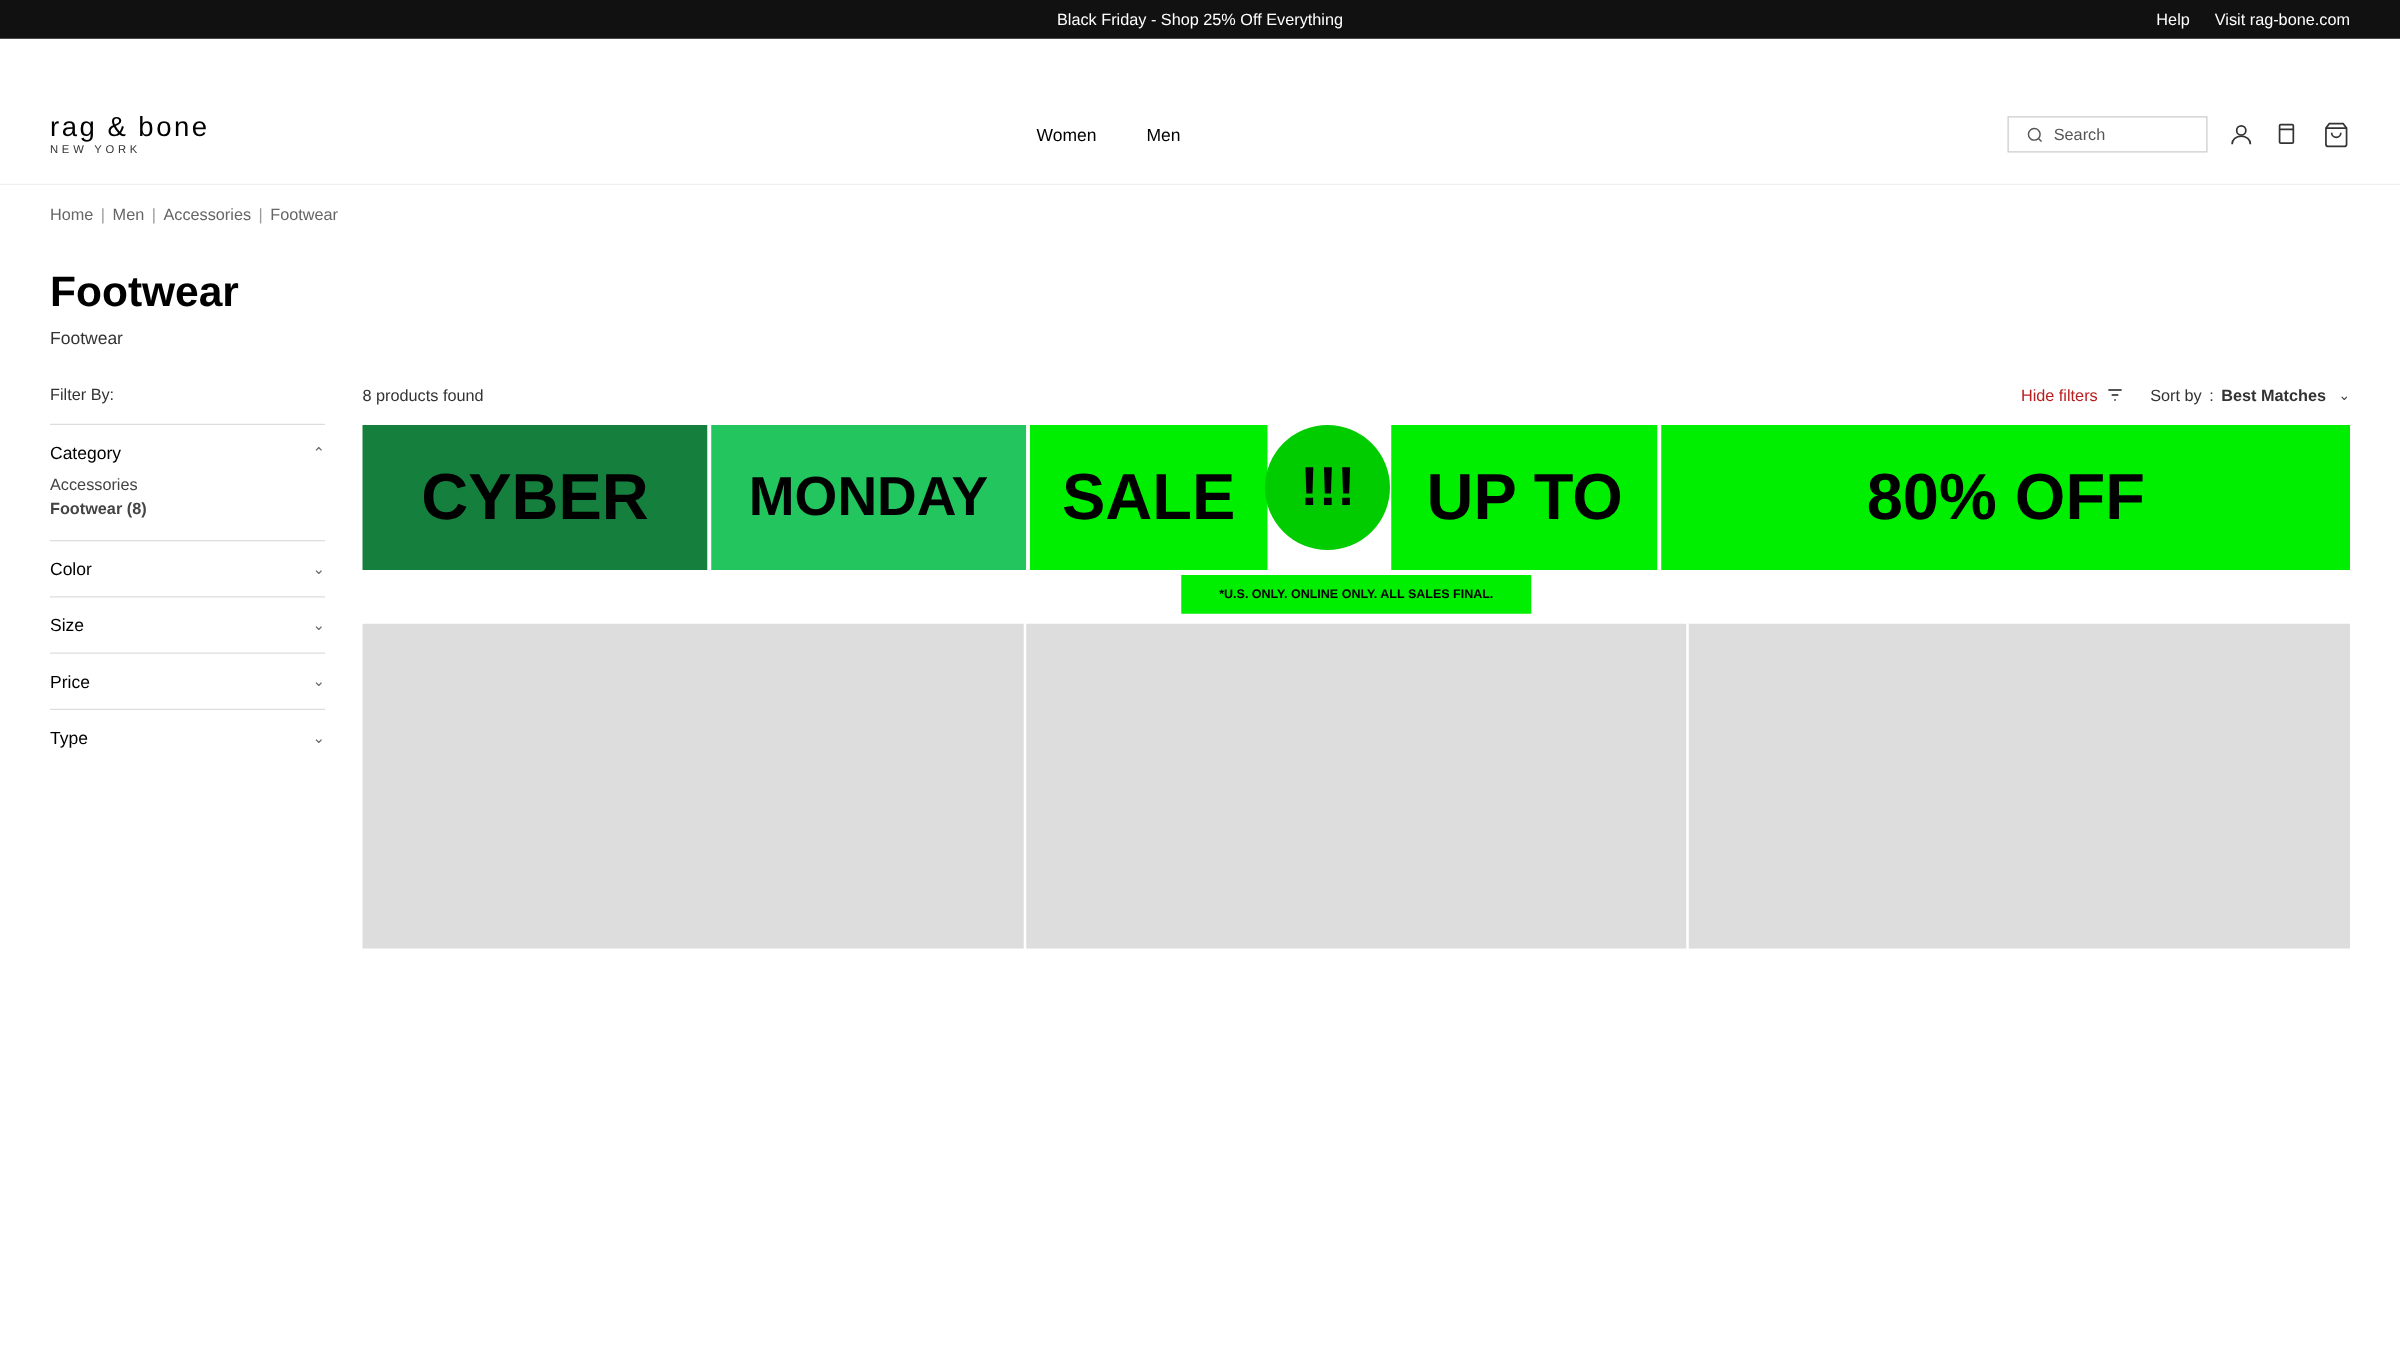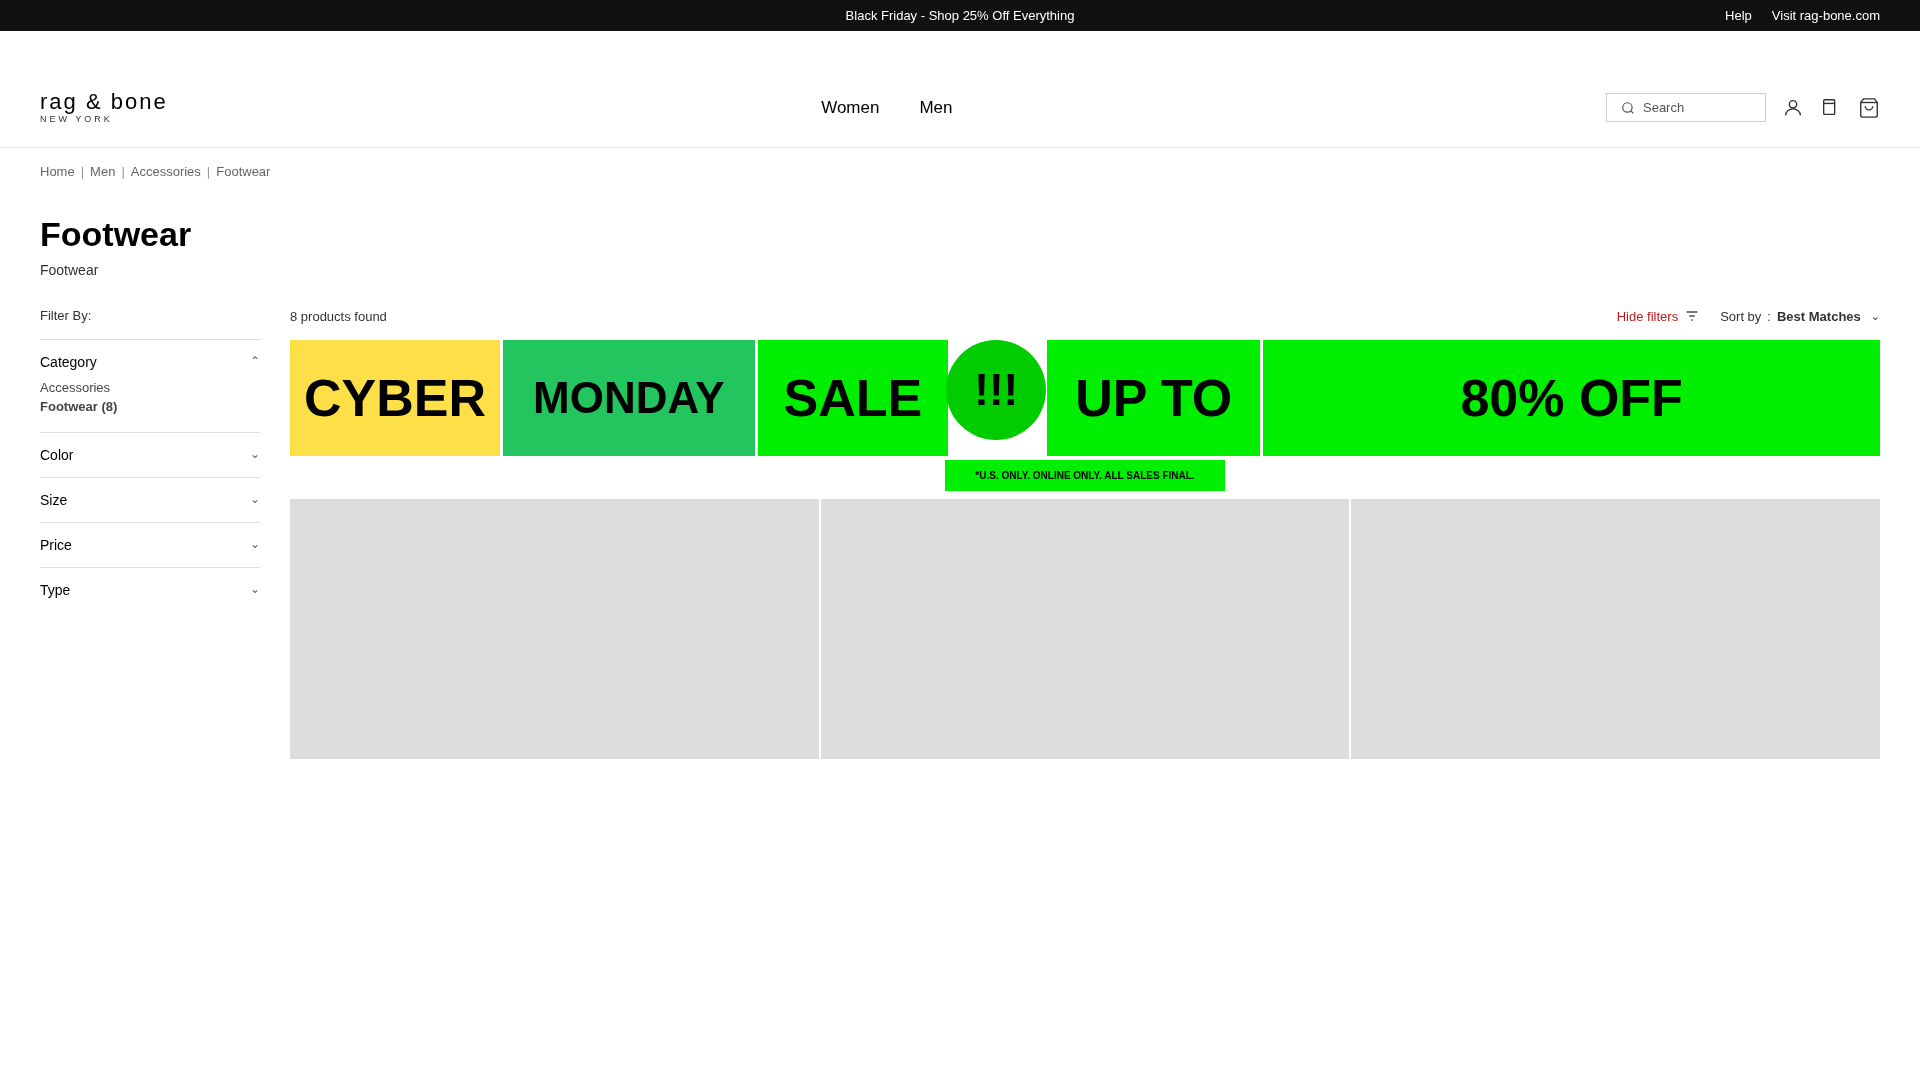--- a/index.html
+++ b/index.html
@@ -53,21 +53,21 @@
     .logo-sub {
       font-size: 9px;
       letter-spacing: 3px;
       text-transform: uppercase;
       color: #333;
       margin-top: 2px;
     }
     .main-nav {
       display: flex;
       gap: 40px;
-      font-size: 17px;
+      font-size: 14px;
       font-weight: 400;
     }
     .main-nav a {
       text-decoration: none;
       color: #000;
     }
     .header-icons {
       display: flex;
       align-items: center;
       gap: 16px;
@@ -142,21 +142,21 @@
       color: #333;
       margin-bottom: 16px;
     }
     .filter-section {
       border-top: 1px solid #ddd;
       padding: 14px 0;
     }
     .filter-section-header {
       display: flex;
       justify-content: space-between;
-      align-items: flex-start;
+      align-items: center;
       cursor: pointer;
       font-size: 14px;
       font-weight: 500;
     }
     .filter-section-header .chevron {
       font-size: 12px;
       color: #666;
     }
     .filter-items {
       margin-top: 10px;
@@ -399,21 +399,21 @@
         <div class="sort-by">
           <span>Sort by</span>:
           <span class="sort-by-value">Best Matches</span>
           <span style="font-size:11px; margin-left:4px;">⌄</span>
         </div>
       </div>
     </div>
 
     <div class="banner-container">
       <div class="banner-inner">
-        <div class="sale-block block-cyber" style="background:#fde047; font-size:52px; font-weight:900; padding:20px 14px;">CYBER</div>
+        <div class="sale-block block-cyber" style="background:#15803d; font-size:52px; font-weight:900; padding:20px 47px;">CYBER</div>
         <div style="width:3px; background:#fff;"></div>
         <div class="sale-block block-monday" style="background:#22c55e; font-size:44px; font-weight:900; padding:36px 30px;">MONDAY</div>
         <div style="width:3px; background:#fff;"></div>
         <div class="sale-block block-sale" style="background:#00ee00; font-size:52px; font-weight:900; padding:20px 26px;">SALE</div>
         <div class="sale-circle" style="background:#00cc00; font-size:44px; font-weight:900; width:100px; height:100px; border-radius:50%; display:flex; align-items:center; justify-content:center; flex-shrink:0; z-index:2; position:relative;">!!!</div>
         <div style="width:3px; background:#fff;"></div>
         <div class="sale-block block-upto" style="background:#00ee00; font-size:52px; font-weight:900; padding:20px 28px;">UP TO</div>
         <div style="width:3px; background:#fff;"></div>
         <div class="sale-block block-80off" style="background:#00ee00; font-size:52px; font-weight:900; padding:20px 28px; flex:1;">80% OFF</div>
       </div>

